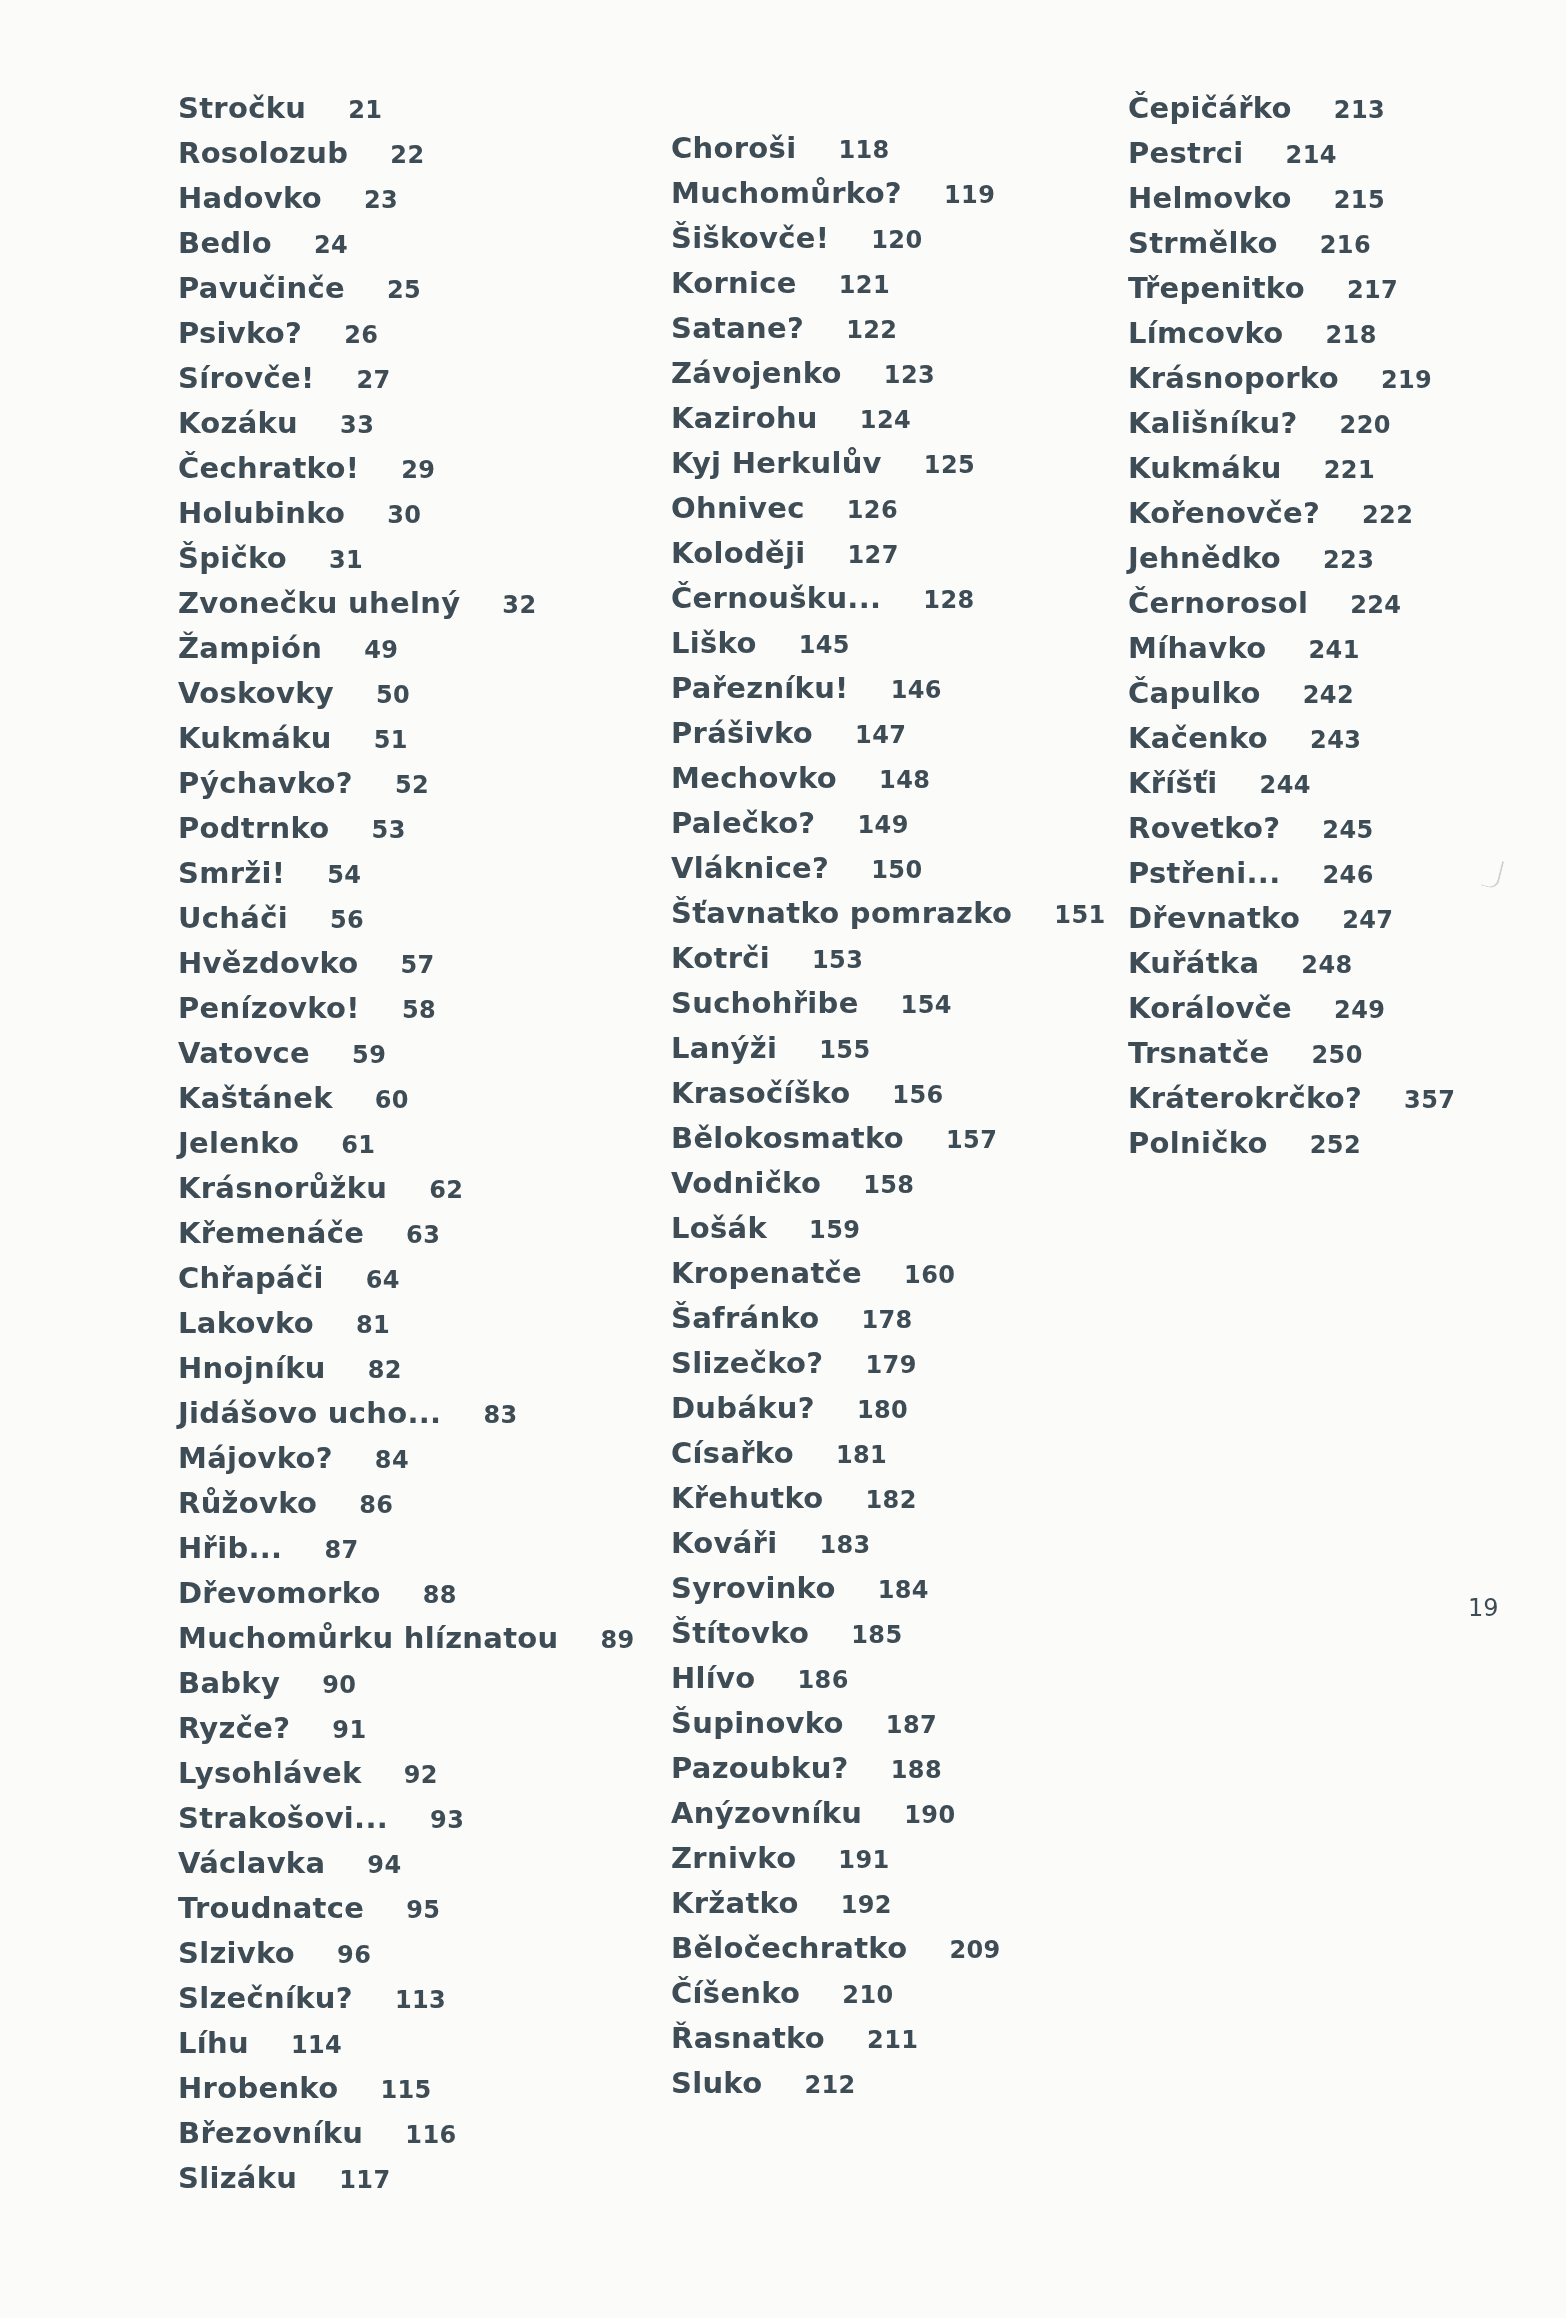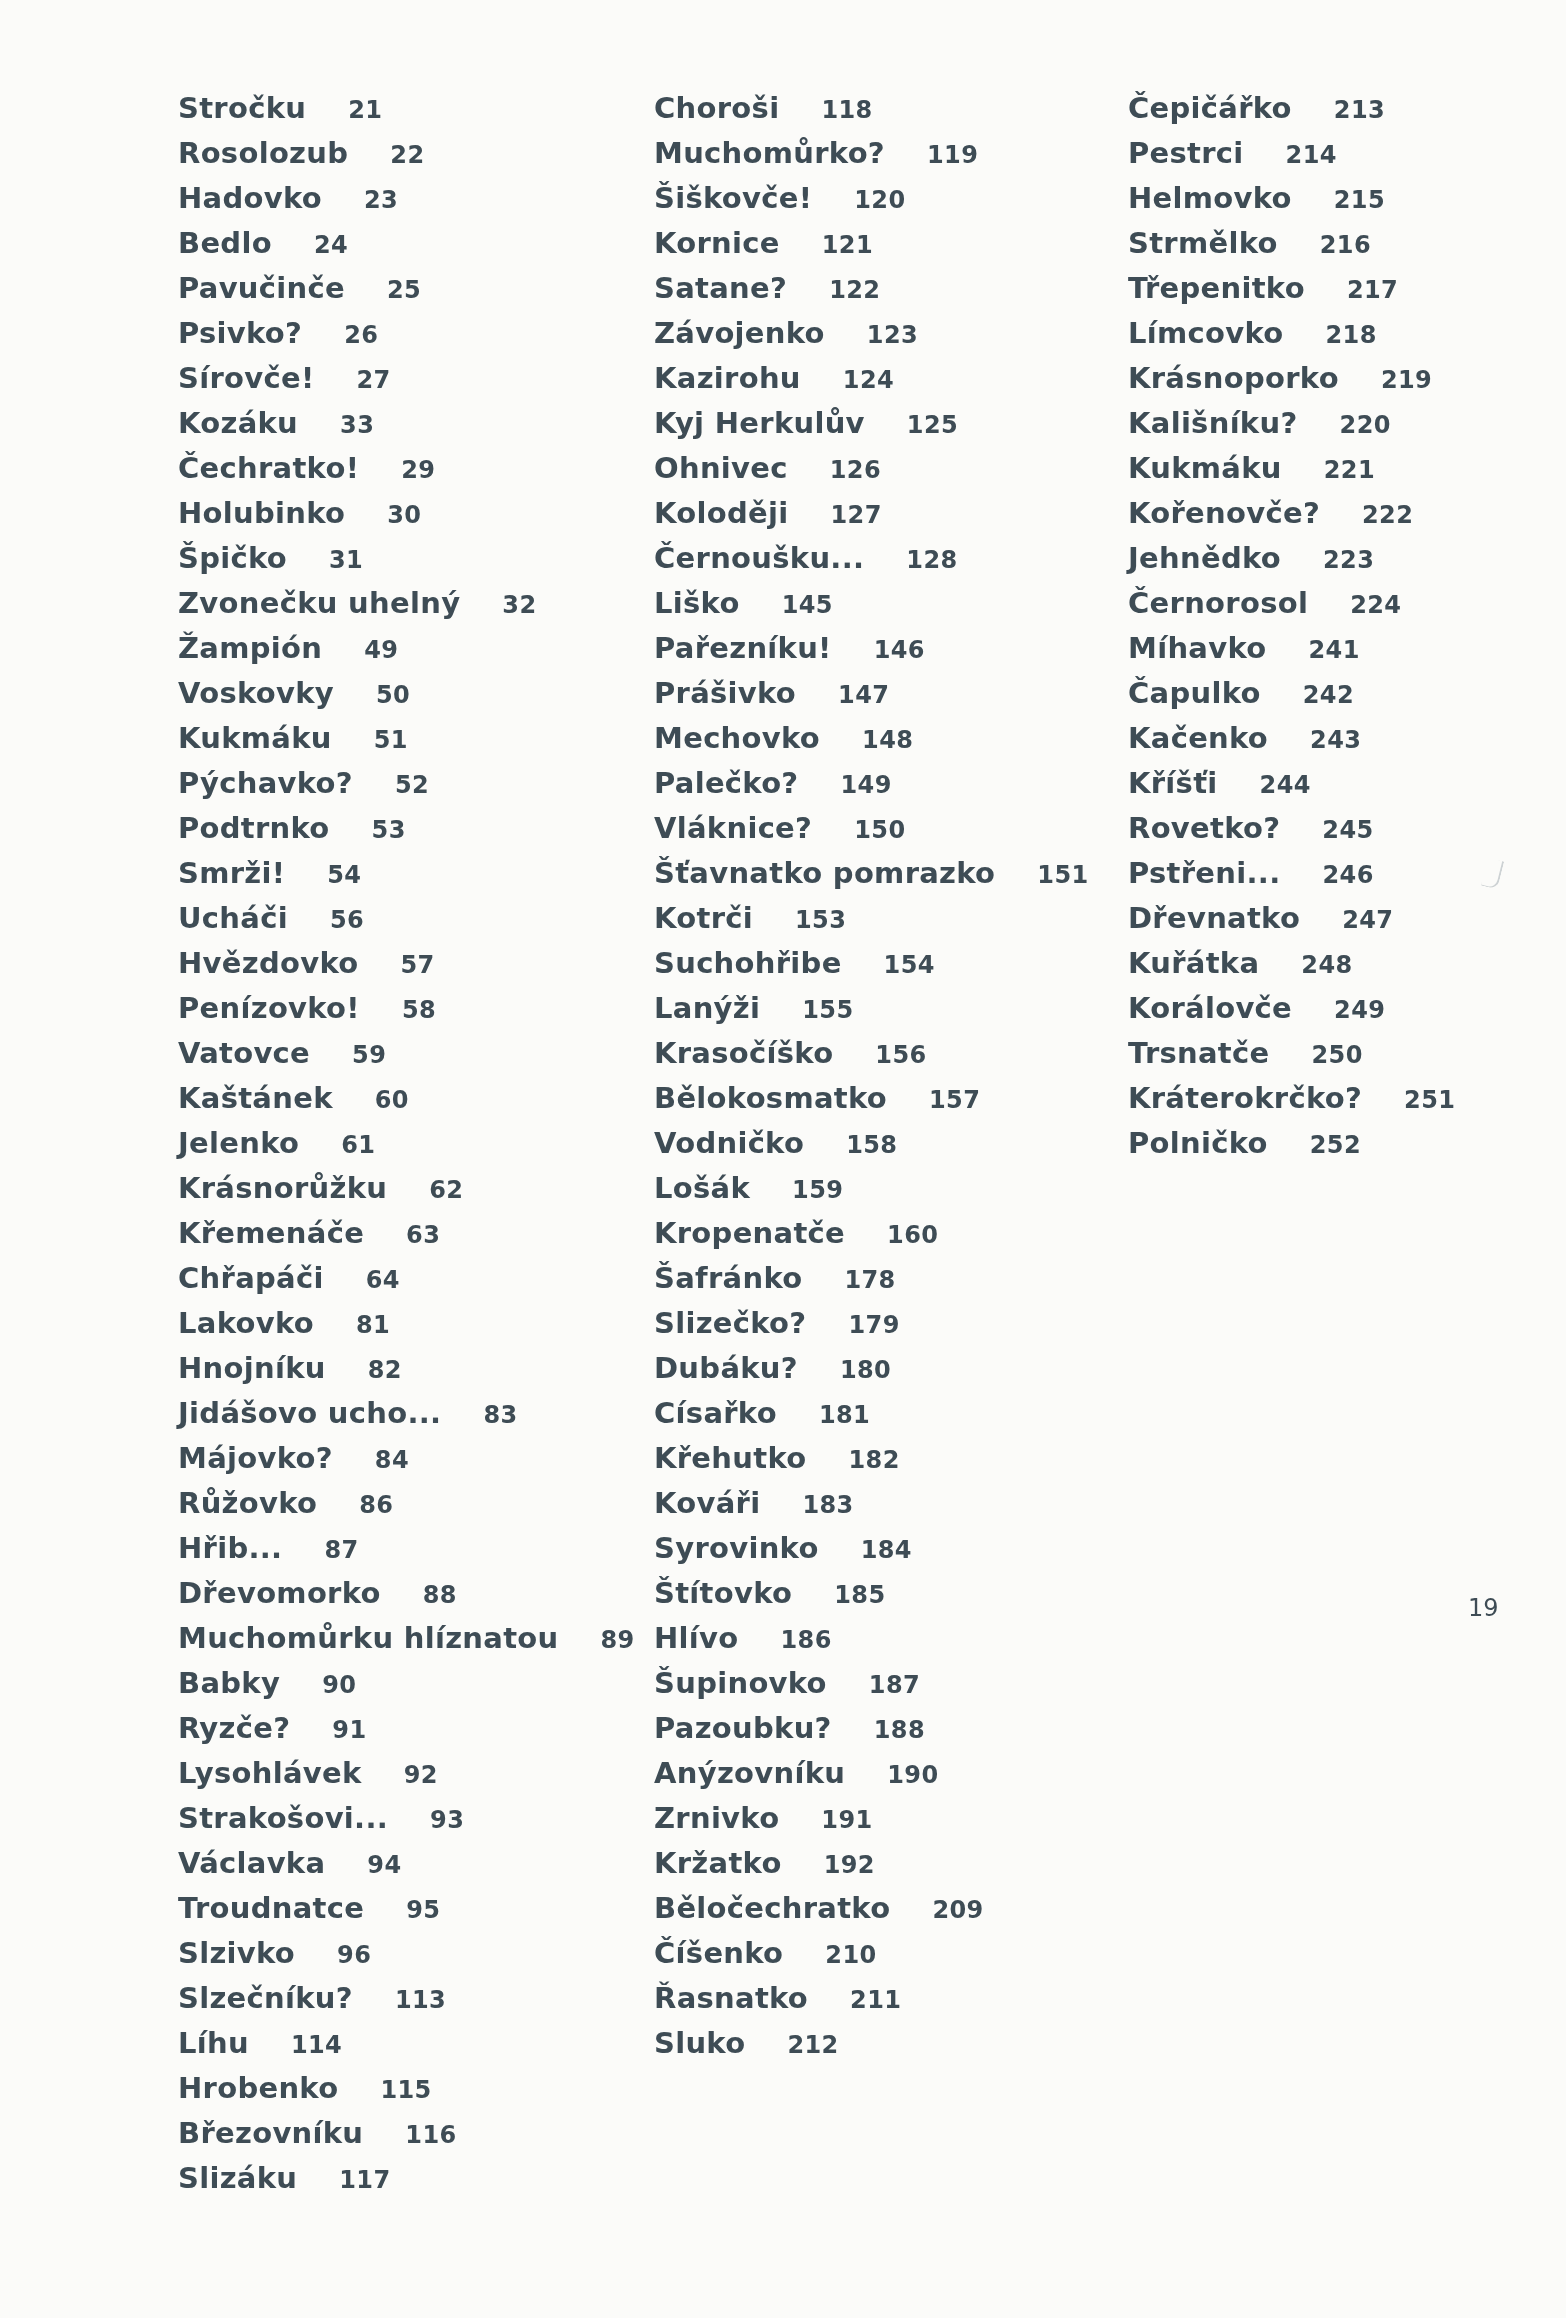--- a/index.html
+++ b/index.html
@@ -17,21 +17,21 @@
   }
   .page {
     position: absolute;
     inset: 0;
   }
   .col {
     position: absolute;
     top: 86px;
   }
   .col-0 { left: 159px; margin-left: 19px; }
-  .col-1 { left: 654px; }
+  .col-1 { left: 671px; margin-top: 40px; }
   .col-2 { left: 1128px; }
   .row {
     height: 45px;
     line-height: 45px;
     white-space: nowrap;
   }
   .nm {
     font-size: 29px;
     font-weight: 700;
     letter-spacing: 0.3px;
@@ -177,19 +177,19 @@
       <div class="row"><span class="nm">Míhavko</span><span class="pg">241</span></div>
       <div class="row"><span class="nm">Čapulko</span><span class="pg">242</span></div>
       <div class="row"><span class="nm">Kačenko</span><span class="pg">243</span></div>
       <div class="row"><span class="nm">Kříšťi</span><span class="pg">244</span></div>
       <div class="row"><span class="nm">Rovetko?</span><span class="pg">245</span></div>
       <div class="row"><span class="nm">Pstřeni...</span><span class="pg">246</span></div>
       <div class="row"><span class="nm">Dřevnatko</span><span class="pg">247</span></div>
       <div class="row"><span class="nm">Kuřátka</span><span class="pg">248</span></div>
       <div class="row"><span class="nm">Korálovče</span><span class="pg">249</span></div>
       <div class="row"><span class="nm">Trsnatče</span><span class="pg">250</span></div>
-      <div class="row"><span class="nm">Kráterokrčko?</span><span class="pg">251</span></div>
+      <div class="row"><span class="nm">Kráterokrčko?</span><span class="pg">357</span></div>
       <div class="row"><span class="nm">Polničko</span><span class="pg">252</span></div>
     </div>
   <div class="folio">19</div>
   <div class="artifact"></div>
 </div>
 
 
 </body></html>

